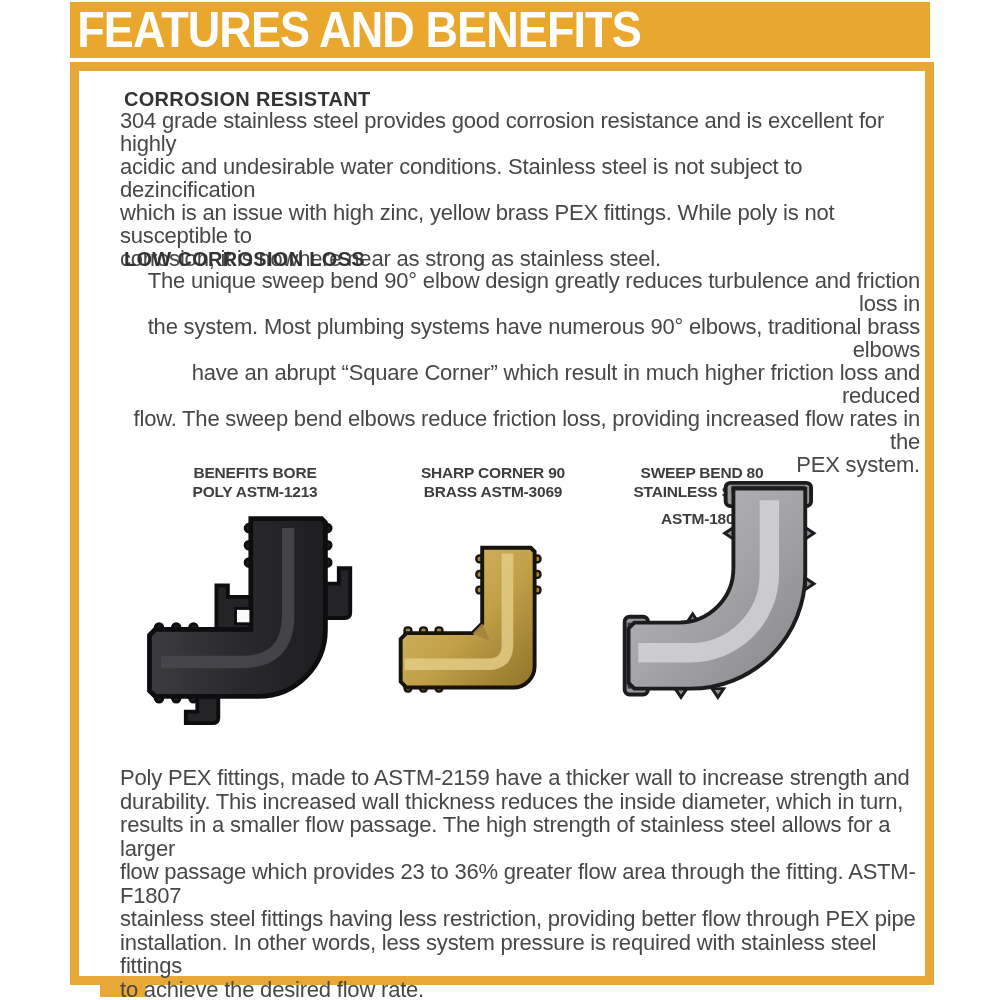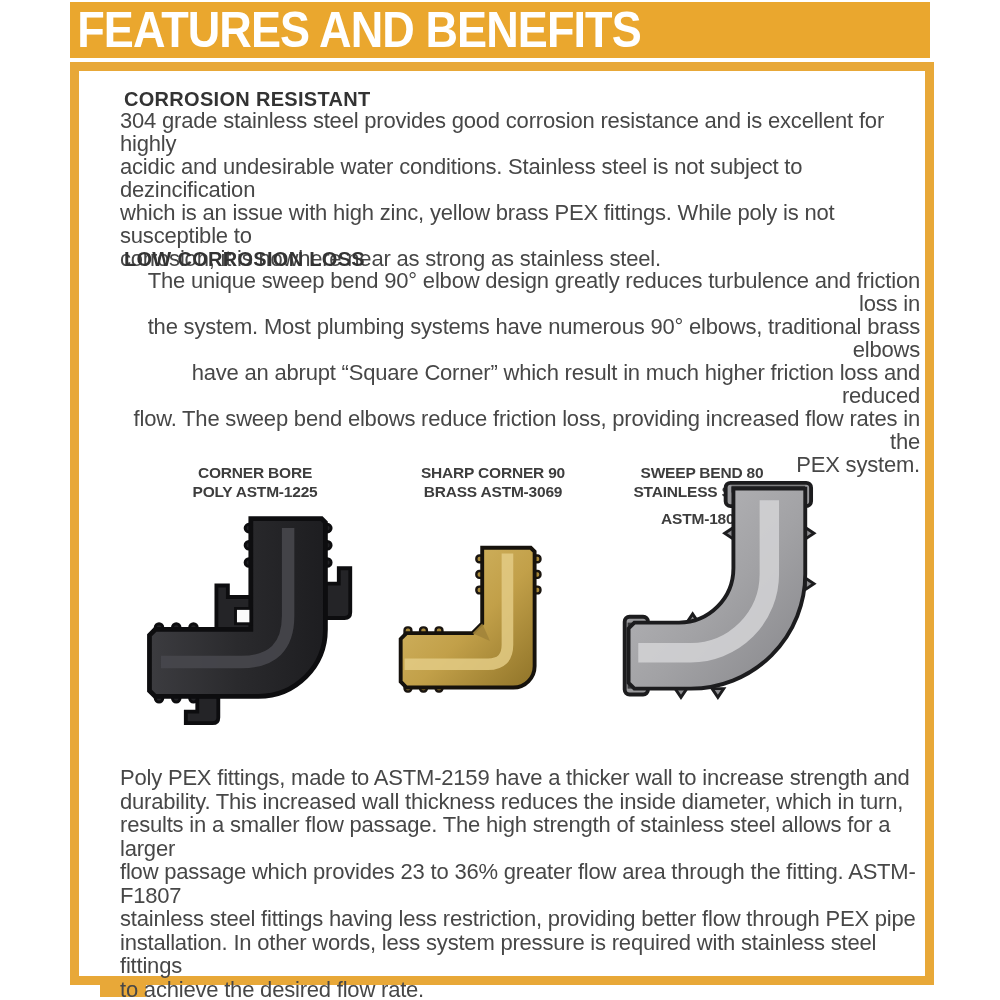--- a/index.html
+++ b/index.html
@@ -78,22 +78,22 @@
 corrosion, it is nowhere near as strong as stainless steel.</p>
 
   <h2 class="section-heading" id="heading-2">LOW CORROSION LOSS</h2>
   <p class="body-text" id="body-2">The unique sweep bend 90° elbow design greatly reduces turbulence and friction loss in
 the system. Most plumbing systems have numerous 90° elbows, traditional brass elbows
 have an abrupt “Square Corner” which result in much higher friction loss and reduced
 flow. The sweep bend elbows reduce friction loss, providing increased flow rates in the
 PEX system.</p>
 
   <div class="figure-label" id="label-1">
-    <span class="label-line">CORNER BORE</span>
-    <span class="label-line">POLY ASTM-1225</span>
+    <span class="label-line">BENEFITS BORE</span>
+    <span class="label-line">POLY ASTM-1213</span>
 
   </div>
   <div class="figure-label" id="label-2">
     <span class="label-line">SHARP CORNER 90</span>
     <span class="label-line">BRASS ASTM-3069</span>
 
   </div>
   <div class="figure-label" id="label-3">
     <span class="label-line">SWEEP BEND 80</span>
     <span class="label-line">STAINLESS STEEL</span>

